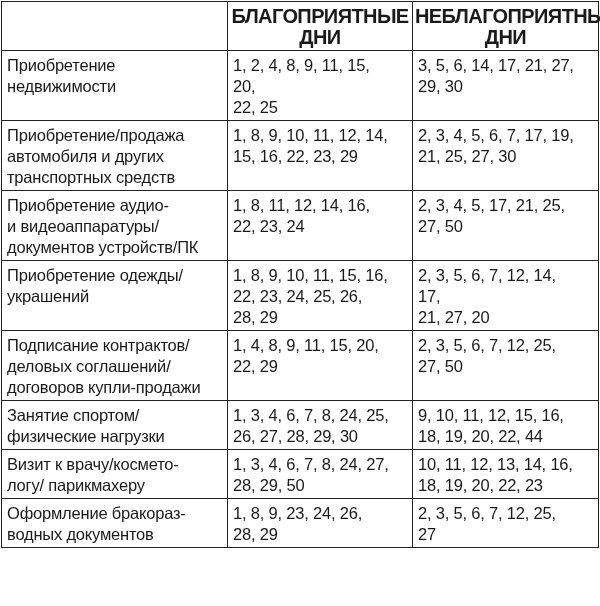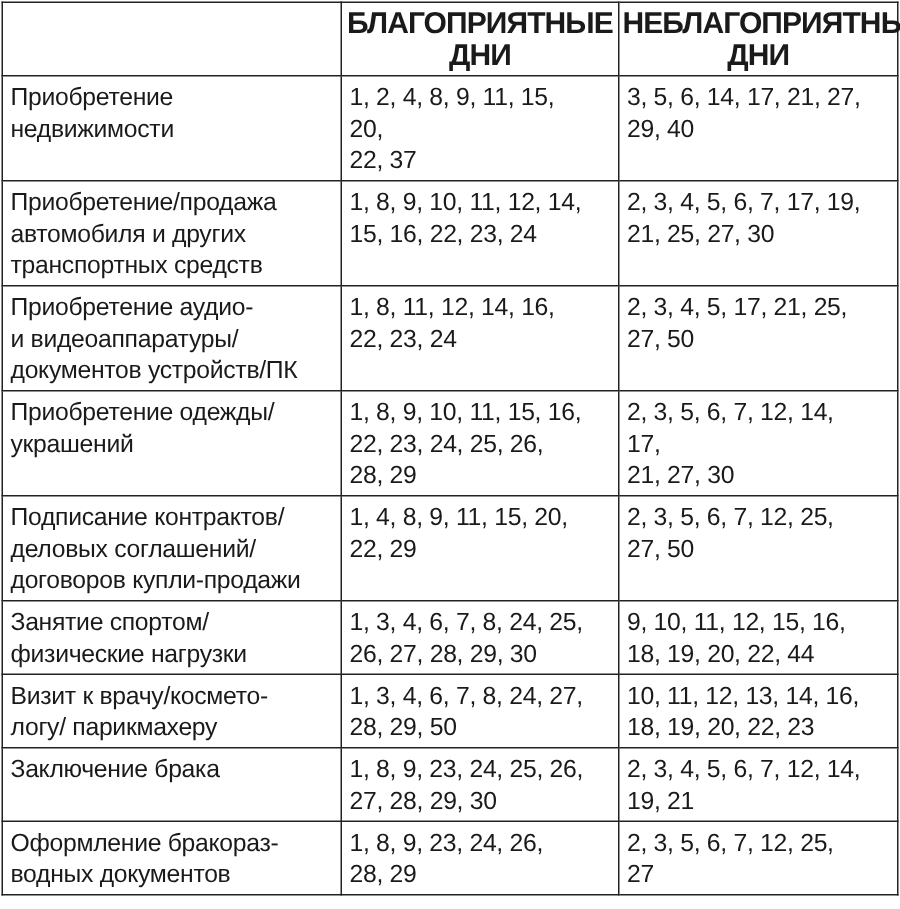--- a/index.html
+++ b/index.html
@@ -57,36 +57,36 @@
     </tr>
   </thead>
   <tbody>
     <tr class="r2">
       <td>
           <span class="cell-text">Приобретение
 недвижимости</span>
         </td>
       <td>
           <span class="cell-text">1, 2, 4, 8, 9, 11, 15, 20,
-22, 37</span>
+22, 25</span>
         </td>
       <td>
           <span class="cell-text">3, 5, 6, 14, 17, 21, 27,
-29, 40</span>
+29, 30</span>
         </td>
     </tr>
     <tr class="r3">
       <td>
           <span class="cell-text">Приобретение/продажа
 автомобиля и других
 транспортных средств</span>
         </td>
       <td>
           <span class="cell-text">1, 8, 9, 10, 11, 12, 14,
-15, 16, 22, 23, 24</span>
+15, 16, 22, 23, 29</span>
         </td>
       <td>
           <span class="cell-text">2, 3, 4, 5, 6, 7, 17, 19,
 21, 25, 27, 30</span>
         </td>
     </tr>
     <tr class="r3">
       <td>
           <span class="cell-text">Приобретение аудио-
 и видеоаппаратуры/
@@ -106,21 +106,21 @@
           <span class="cell-text">Приобретение одежды/
 украшений</span>
         </td>
       <td>
           <span class="cell-text">1, 8, 9, 10, 11, 15, 16,
 22, 23, 24, 25, 26,
 28, 29</span>
         </td>
       <td>
           <span class="cell-text">2, 3, 5, 6, 7, 12, 14, 17,
-21, 27, 30</span>
+21, 27, 20</span>
         </td>
     </tr>
     <tr class="r3">
       <td>
           <span class="cell-text">Подписание контрактов/
 деловых соглашений/
 договоров купли-продажи</span>
         </td>
       <td>
           <span class="cell-text">1, 4, 8, 9, 11, 15, 20,
@@ -154,33 +154,20 @@
           <span class="cell-text">1, 3, 4, 6, 7, 8, 24, 27,
 28, 29, 50</span>
         </td>
       <td>
           <span class="cell-text">10, 11, 12, 13, 14, 16,
 18, 19, 20, 22, 23</span>
         </td>
     </tr>
     <tr class="r2">
       <td>
-          <span class="cell-text">Заключение брака</span>
-        </td>
-      <td>
-          <span class="cell-text">1, 8, 9, 23, 24, 25, 26,
-27, 28, 29, 30</span>
-        </td>
-      <td>
-          <span class="cell-text">2, 3, 4, 5, 6, 7, 12, 14,
-19, 21</span>
-        </td>
-    </tr>
-    <tr class="r2">
-      <td>
           <span class="cell-text">Оформление бракораз-
 водных документов</span>
         </td>
       <td>
           <span class="cell-text">1, 8, 9, 23, 24, 26,
 28, 29</span>
         </td>
       <td>
           <span class="cell-text">2, 3, 5, 6, 7, 12, 25, 27</span>
         </td>

